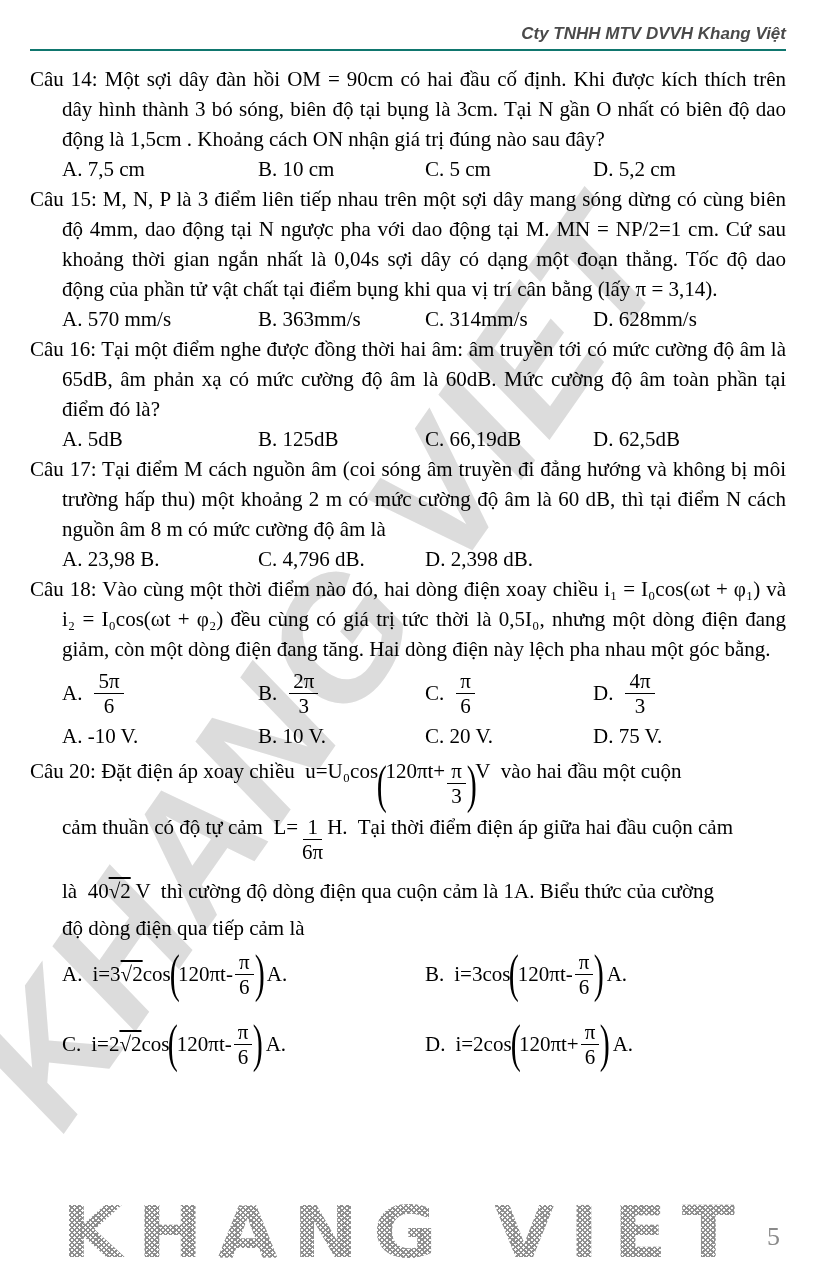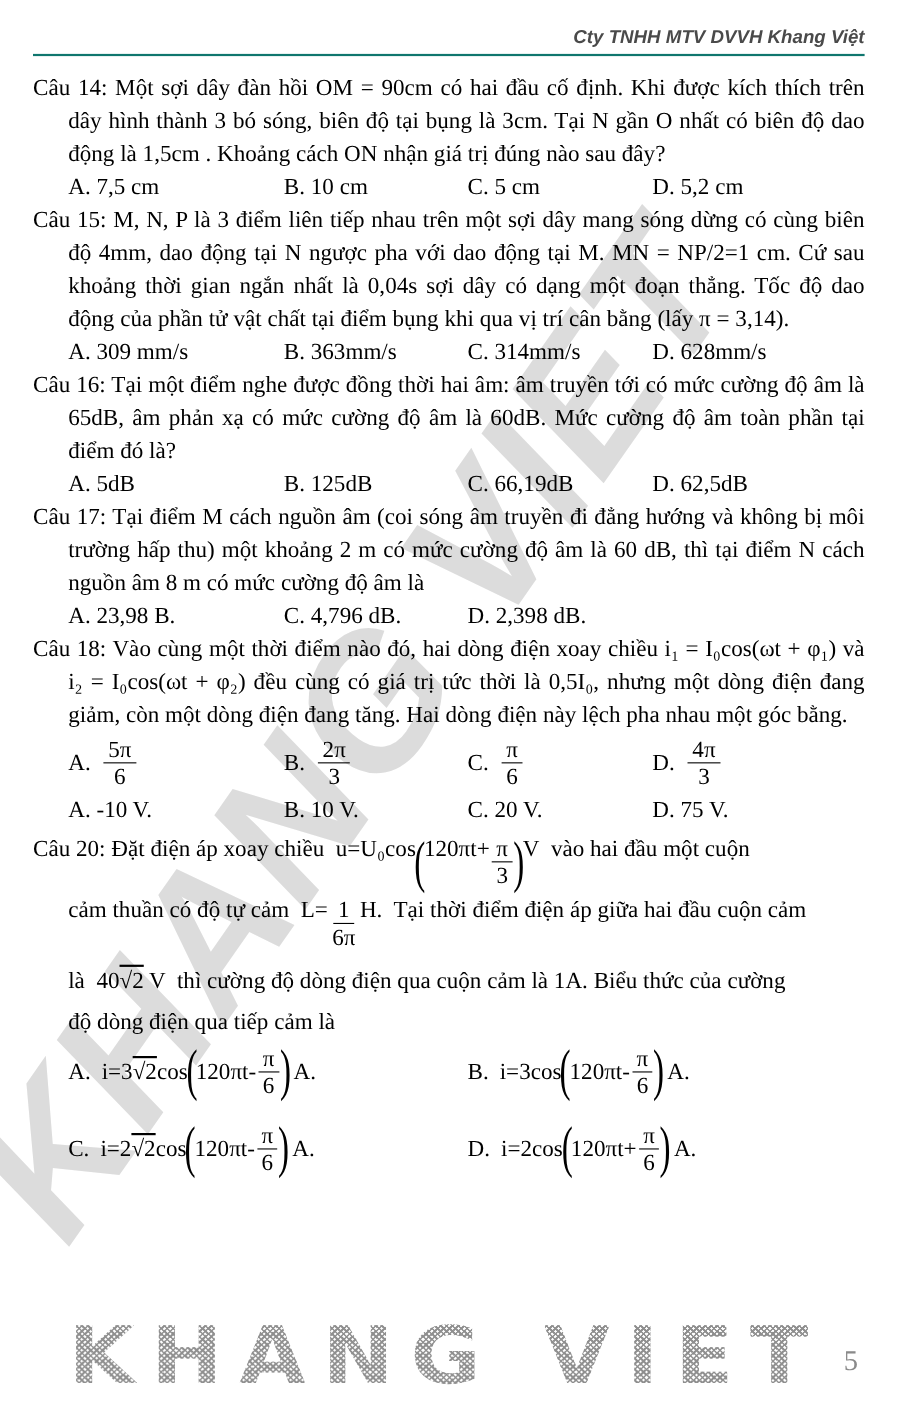--- a/index.html
+++ b/index.html
@@ -101,21 +101,21 @@
         <div class="opt"><span>A.</span> <span>7,5 cm</span></div>
         <div class="opt"><span>B.</span> <span>10 cm</span></div>
         <div class="opt"><span>C.</span> <span>5 cm</span></div>
         <div class="opt"><span>D.</span> <span>5,2 cm</span></div>
       </div>
     </div>
 
     <div>
       <p class="qp"><span class="qlabel">Câu 15:</span> <span>M, N, P là 3 điểm liên tiếp nhau trên một sợi dây mang sóng dừng có cùng biên độ 4mm, dao động tại N ngược pha với dao động tại M. MN = NP/2=1 cm. Cứ sau khoảng thời gian ngắn nhất là 0,04s sợi dây có dạng một đoạn thẳng. Tốc độ dao động của phần tử vật chất tại điểm bụng khi qua vị trí cân bằng (lấy π = 3,14).</span></p>
       <div class="answers">
-        <div class="opt"><span>A.</span> <span>309 mm/s</span></div>
+        <div class="opt"><span>A.</span> <span>570 mm/s</span></div>
         <div class="opt"><span>B.</span> <span>363mm/s</span></div>
         <div class="opt"><span>C.</span> <span>314mm/s</span></div>
         <div class="opt"><span>D.</span> <span>628mm/s</span></div>
       </div>
     </div>
 
     <div>
       <p class="qp"><span class="qlabel">Câu 16:</span> <span>Tại một điểm nghe được đồng thời hai âm: âm  truyền tới có mức cường độ âm là 65dB, âm phản xạ có mức cường độ âm là 60dB. Mức cường độ âm toàn phần tại điểm đó là?</span></p>
       <div class="answers">
         <div class="opt"><span>A.</span> <span>5dB</span></div>

